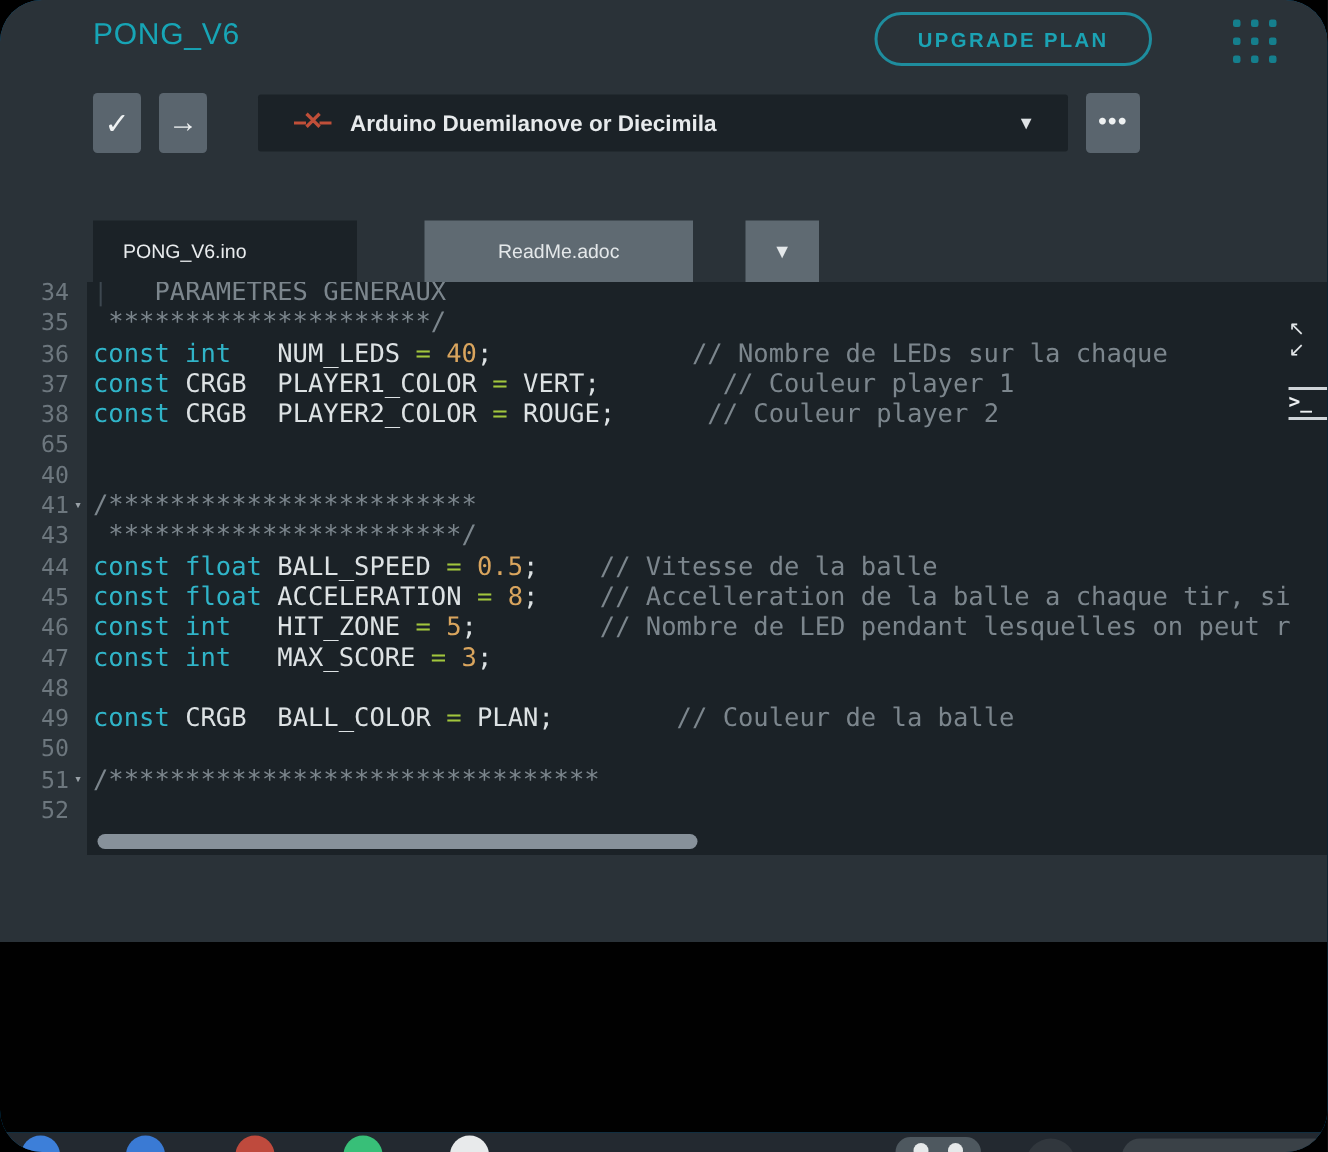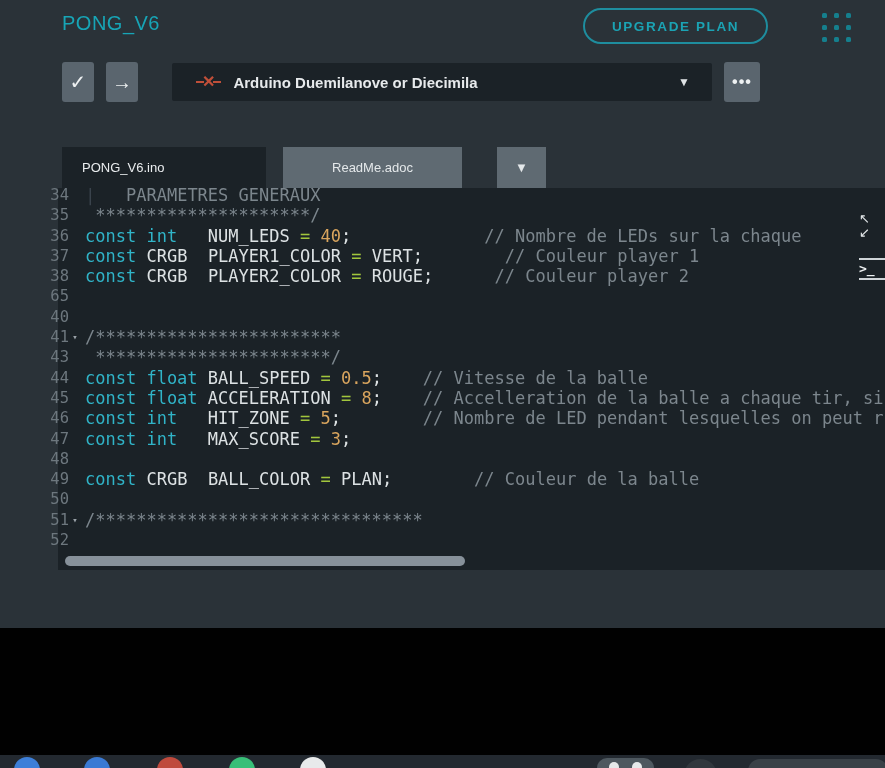--- a/index.html
+++ b/index.html
@@ -1,17 +1,17 @@
 <!DOCTYPE html>
 <html><head>
 <meta charset="utf-8">
 <style>
   html,body{margin:0;padding:0;background:#000;}
   .screen{position:relative;width:885px;height:768px;overflow:hidden;
-          font-family:"Liberation Sans",sans-serif;background:#0369a1;}
+          font-family:"Liberation Sans",sans-serif;background:#0369a1;border-radius:28px;}
   
   .chrome{position:absolute;left:0;top:0;width:885px;height:628px;background:#2a3238;}
   .page-title{position:absolute;left:62px;top:12px;font-size:20px;letter-spacing:.5px;color:#17a5b6;}
   .upgrade-btn{position:absolute;left:583px;top:8px;width:185px;height:36px;border:2px solid #1e8d9e;
                border-radius:19px;background:transparent;color:#1ba3b4;font-family:"Liberation Sans",sans-serif;
                font-size:13.5px;font-weight:bold;letter-spacing:1.6px;display:flex;align-items:center;justify-content:center;cursor:pointer;}
   .grid-icon{position:absolute;left:822px;top:13px;display:grid;grid-template-columns:repeat(3,5px);
              grid-template-rows:repeat(3,5px);gap:7px;cursor:pointer;}
   .grid-icon i{width:5px;height:5px;border-radius:1.5px;background:#157f8d;}
   
@@ -22,28 +22,28 @@
   .tbtn.more{left:724px;width:36px;font-size:16px;font-weight:bold;letter-spacing:1px;}
   .board-select{position:absolute;left:172px;top:63px;width:540px;height:38px;background:#1b2227;border-radius:2px;
                 display:flex;align-items:center;cursor:pointer;}
   .board-icon{display:flex;align-items:center;margin-left:24px;color:#c04f39;}
   .board-icon .bar{width:8px;height:2.5px;background:#c04f39;}
   .board-icon .x{font-size:16px;font-weight:bold;margin:0 -2px;line-height:1;}
   .board-name{margin-left:12px;color:#e7eaec;font-size:15px;font-weight:bold;}
   .board-caret{position:absolute;right:22px;color:#dfe3e5;font-size:12px;}
   
   .tab{position:absolute;top:147px;height:41px;display:flex;align-items:center;font-size:13px;cursor:pointer;}
-  .tab.active{left:62px;width:204px;background:#1b2227;color:#e9ecee;padding-left:20px;box-sizing:border-box;}
+  .tab.active{left:62px;width:176px;background:#1b2227;color:#e9ecee;padding-left:20px;box-sizing:border-box;}
   .tab.inactive{left:283px;width:179px;background:#5f6a72;color:#e4e8ea;justify-content:center;}
   .tab-caret{position:absolute;left:497px;top:147px;width:49px;height:41px;background:#5f6a72;color:#e4e8ea;
              display:flex;align-items:center;justify-content:center;font-size:13px;cursor:pointer;}
   
   .editor{position:absolute;left:0;top:188px;width:885px;height:382px;background:#1b2227;overflow:hidden;}
   .gutter-strip{position:absolute;left:0;top:0;width:58px;height:100%;background:#2a3238;}
-  .lines{position:absolute;left:0;top:-3px;right:16px;margin-left:23px;}
+  .lines{position:absolute;left:0;top:-3px;right:16px;}
   .crow{display:flex;height:20.3px;line-height:20.3px;font-family:"DejaVu Sans Mono",monospace;font-size:17px;}
   .lnum{width:46px;flex:none;text-align:right;color:#6d777e;font-size:15.5px;}
   .fold{width:12px;flex:none;text-align:center;color:#99a1a7;font-size:9px;}
   .ctext{white-space:pre;flex:none;padding-left:4px;}
   .tk-k{color:#30b4c8}.tk-i{color:#dde2e4}.tk-p{color:#dde2e4}.tk-o{color:#a2c63d}
   .tk-n{color:#d9a55e}.tk-c{color:#7c868d}.tk-g{color:#3d474f}
   .hscroll{position:absolute;left:65px;top:368px;width:400px;height:10px;border-radius:5px;background:#87919a;cursor:pointer;}
   .side-icons{position:absolute;right:0;top:24px;width:30px;}
   .expand-ic{color:#e3e7e9;font-size:13px;line-height:13px;text-align:left;padding-left:4px;cursor:pointer;}
   .expand-ic div{height:14px;}

